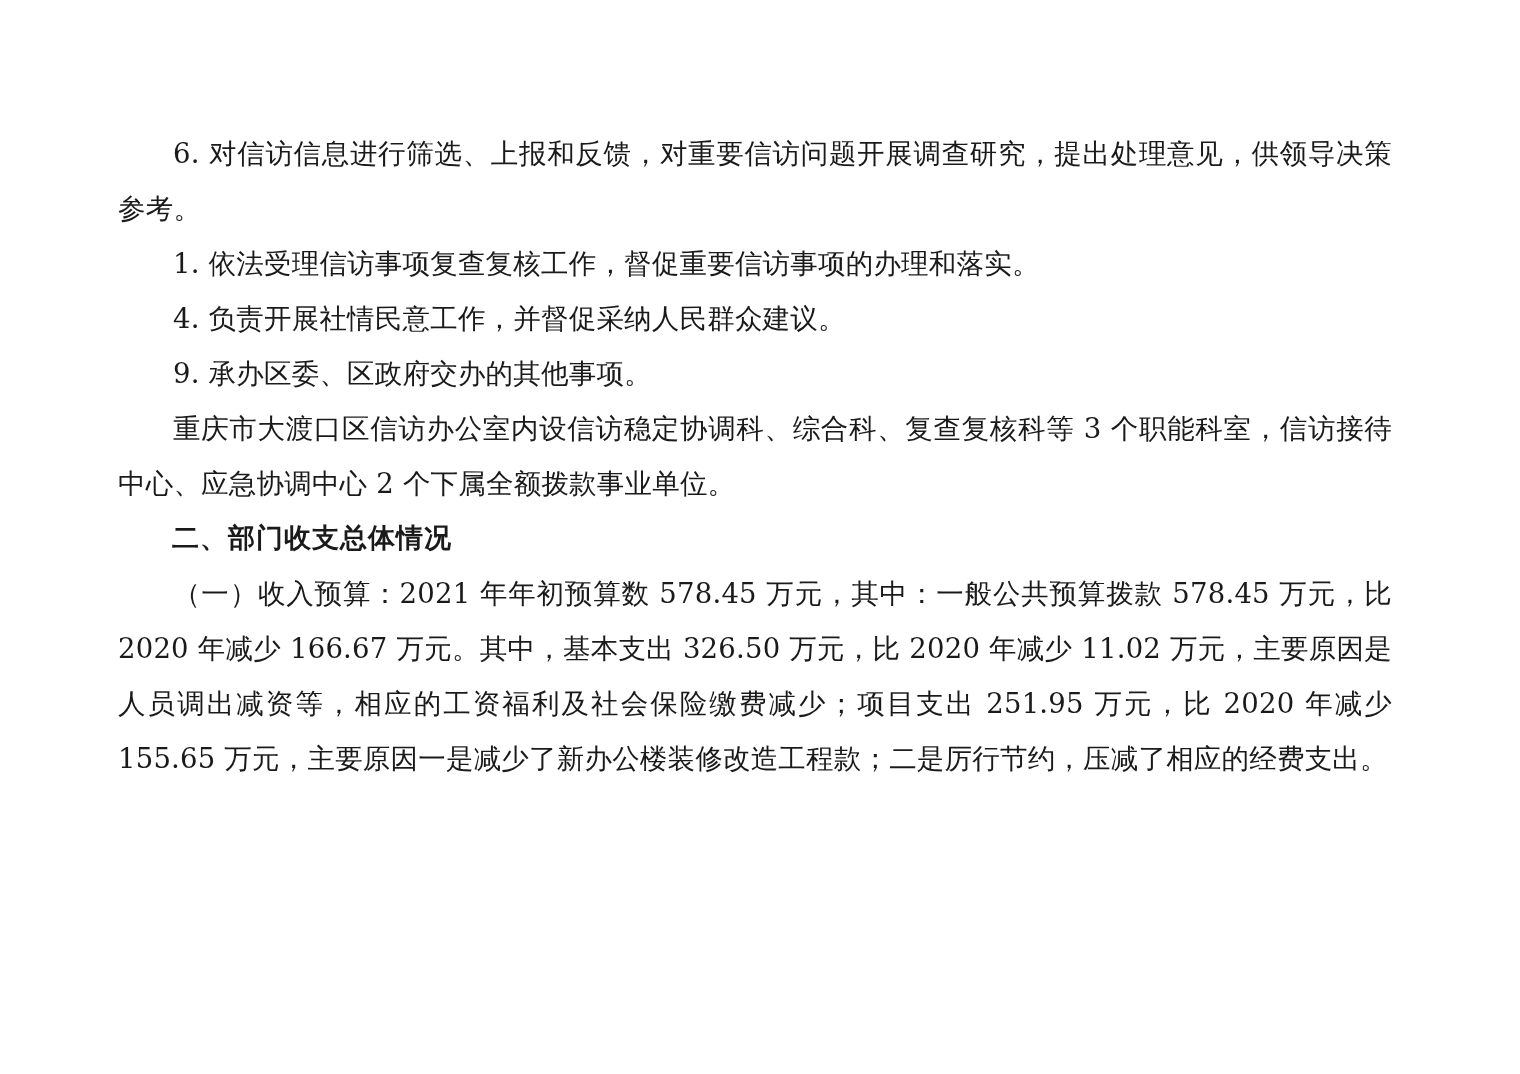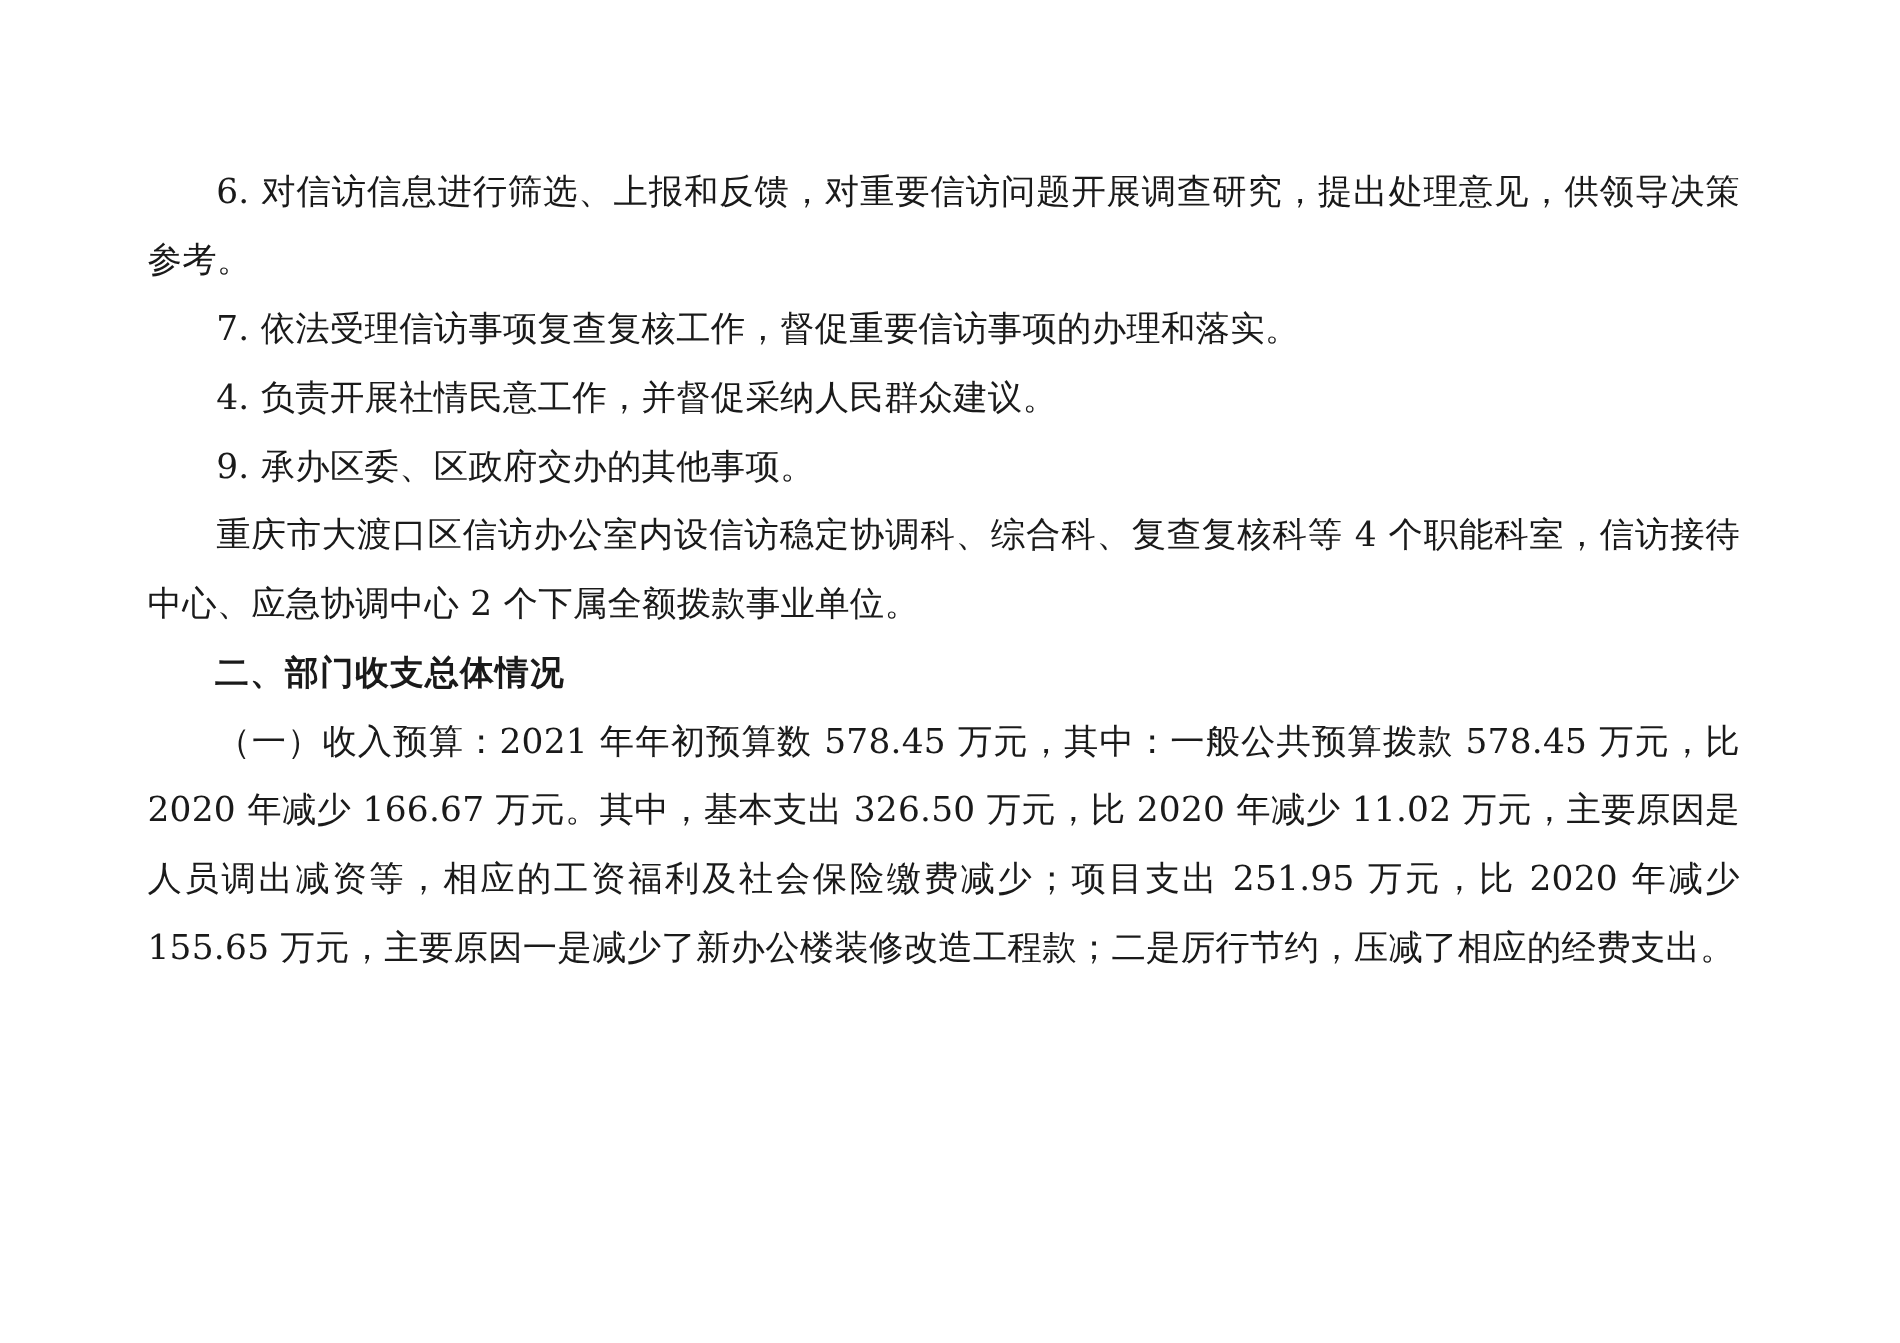--- a/index.html
+++ b/index.html
@@ -42,20 +42,20 @@
     font-size: 27px;
     letter-spacing: 1px;
   }
 </style>
 </head>
 <body>
 
 <div class="page">
   <div class="doc-body">
     <p class="para">6. 对信访信息进行筛选、上报和反馈，对重要信访问题开展调查研究，提出处理意见，供领导决策参考。</p>
-    <p class="para">7. 依法受理信访事项复查复核工作，督促重要信访事项的办理和落实。</p>
+    <p class="para">1. 依法受理信访事项复查复核工作，督促重要信访事项的办理和落实。</p>
     <p class="para">4. 负责开展社情民意工作，并督促采纳人民群众建议。</p>
     <p class="para">9. 承办区委、区政府交办的其他事项。</p>
-    <p class="para">重庆市大渡口区信访办公室内设信访稳定协调科、综合科、复查复核科等 4 个职能科室，信访接待中心、应急协调中心 2 个下属全额拨款事业单位。</p>
+    <p class="para">重庆市大渡口区信访办公室内设信访稳定协调科、综合科、复查复核科等 3 个职能科室，信访接待中心、应急协调中心 2 个下属全额拨款事业单位。</p>
     <p class="heading">二、部门收支总体情况</p>
     <p class="para">（一）收入预算：2021 年年初预算数 578.45 万元，其中：一般公共预算拨款 578.45 万元，比 2020 年减少 166.67 万元。其中，基本支出 326.50 万元，比 2020 年减少 11.02 万元，主要原因是人员调出减资等，相应的工资福利及社会保险缴费减少；项目支出 251.95 万元，比 2020 年减少 155.65 万元，主要原因一是减少了新办公楼装修改造工程款；二是厉行节约，压减了相应的经费支出。</p>
   </div>
 </div>
 
 </body></html>

